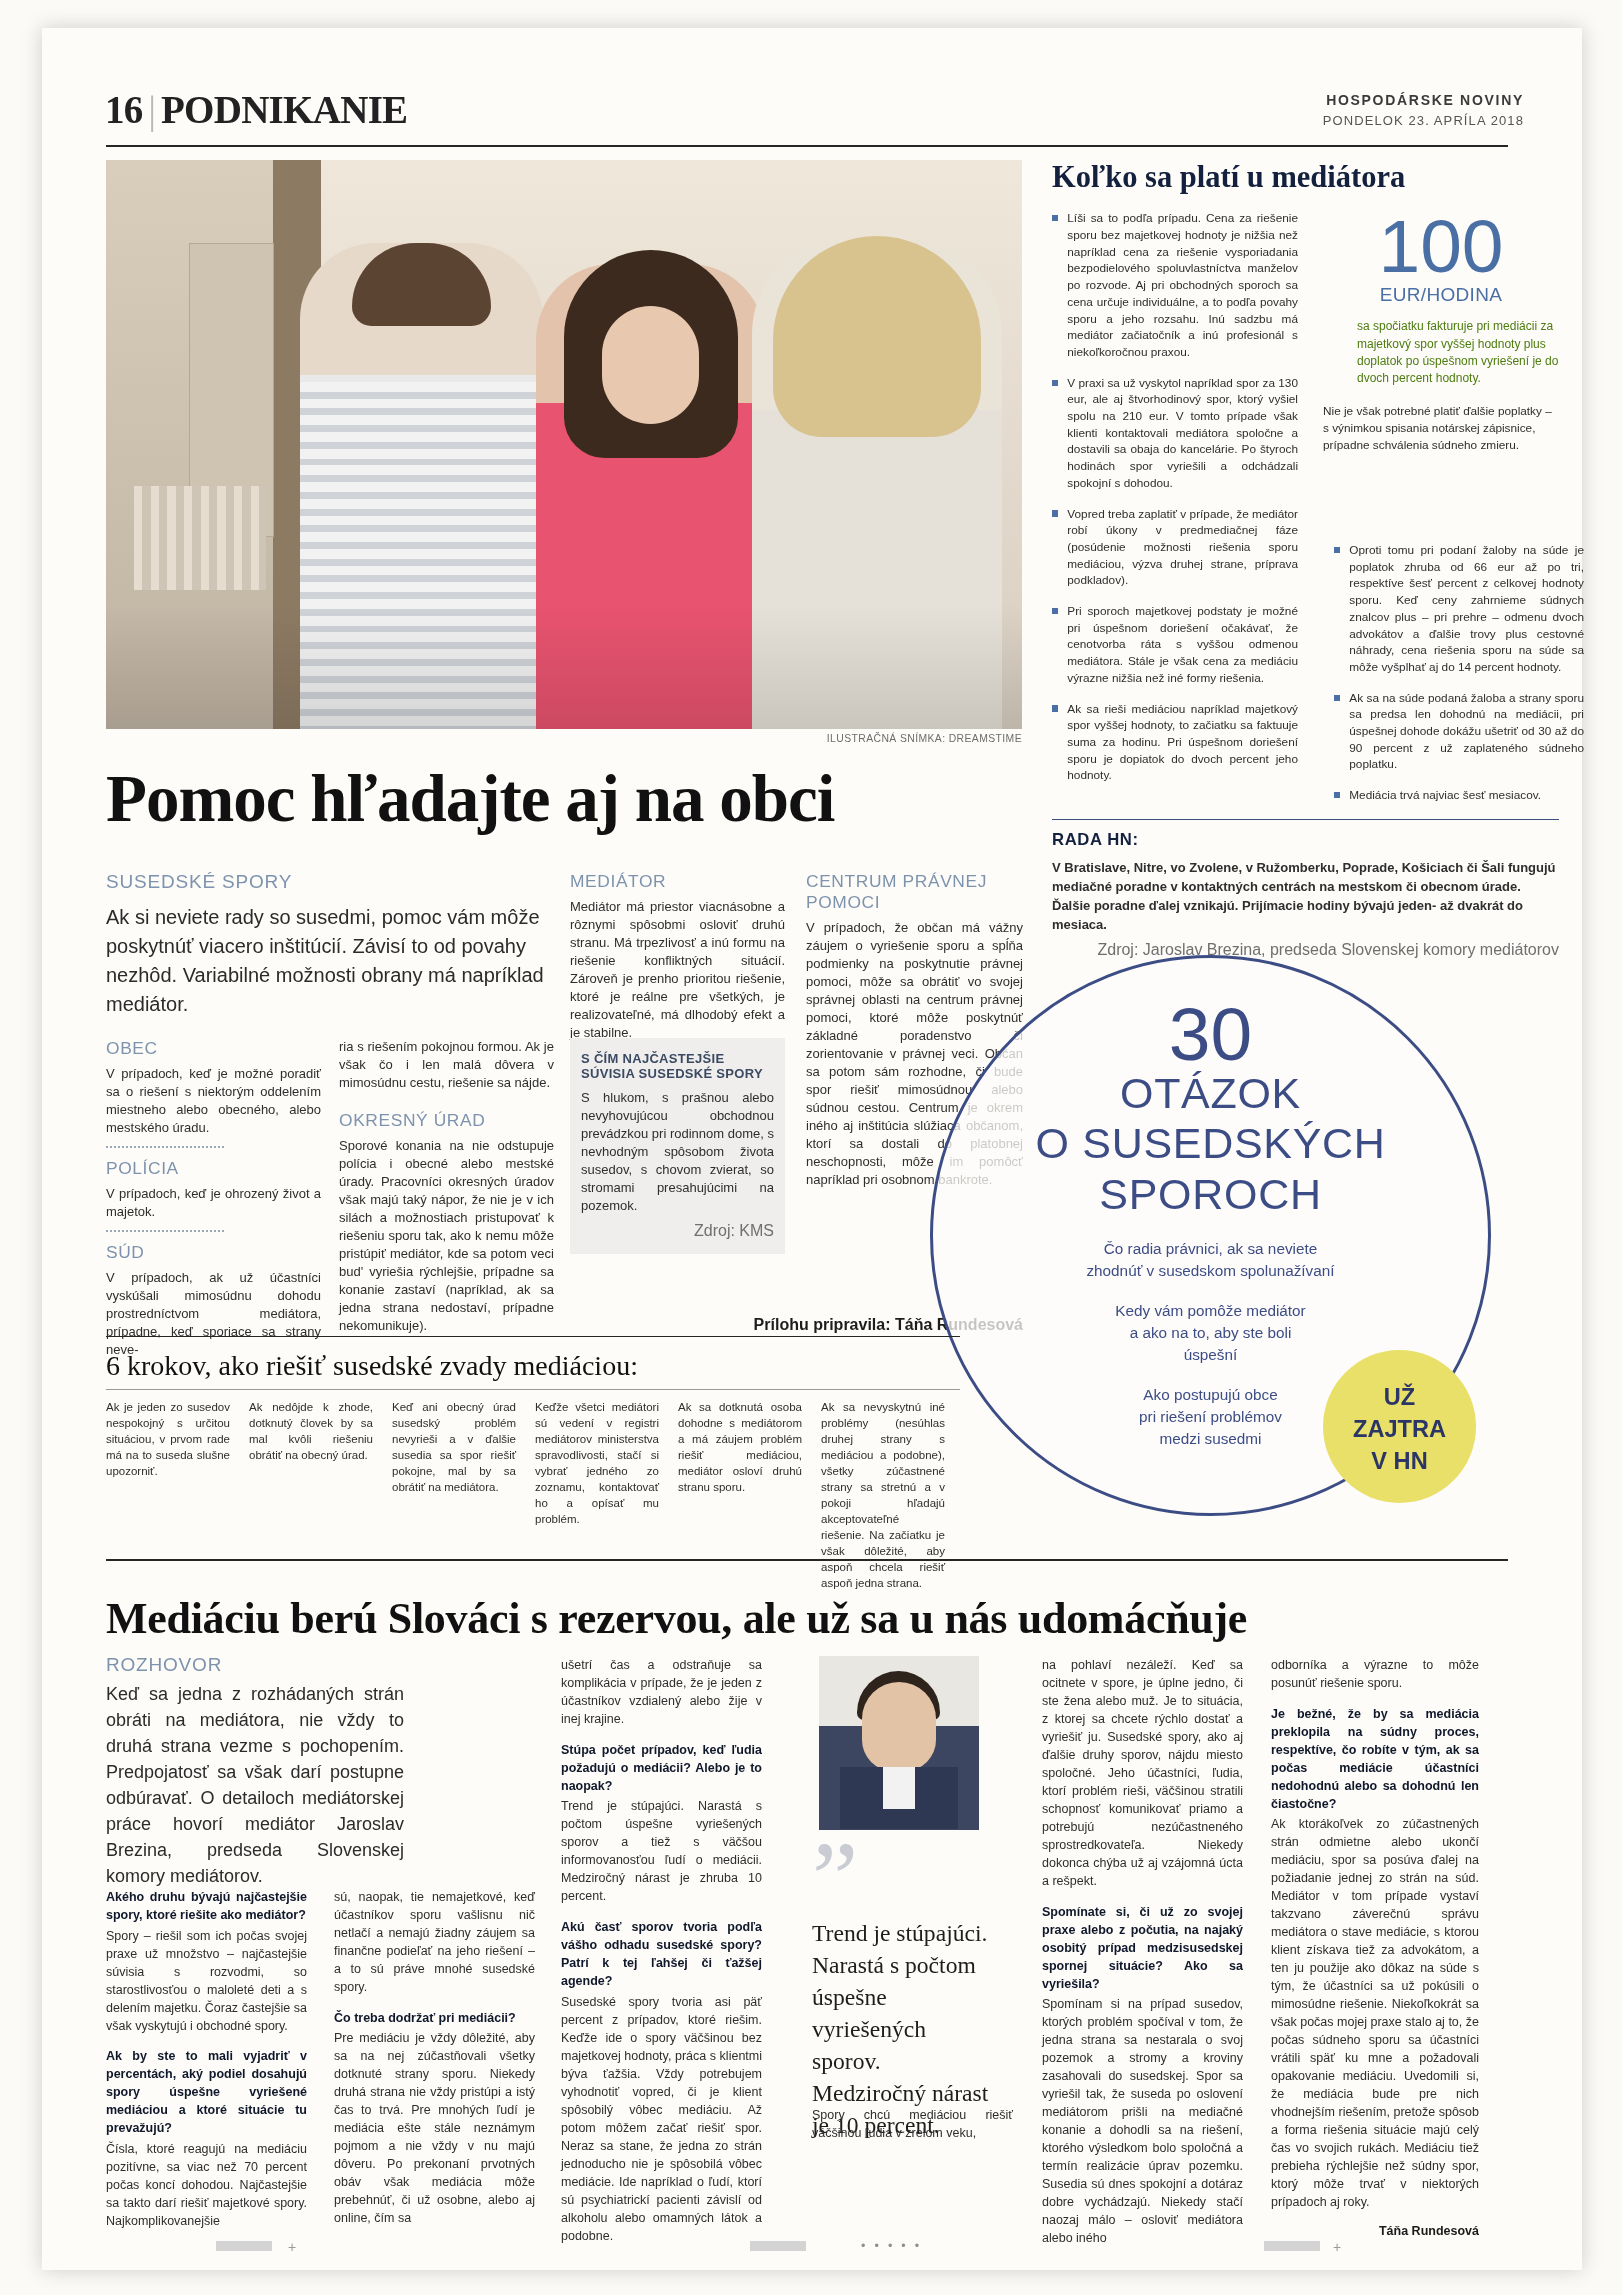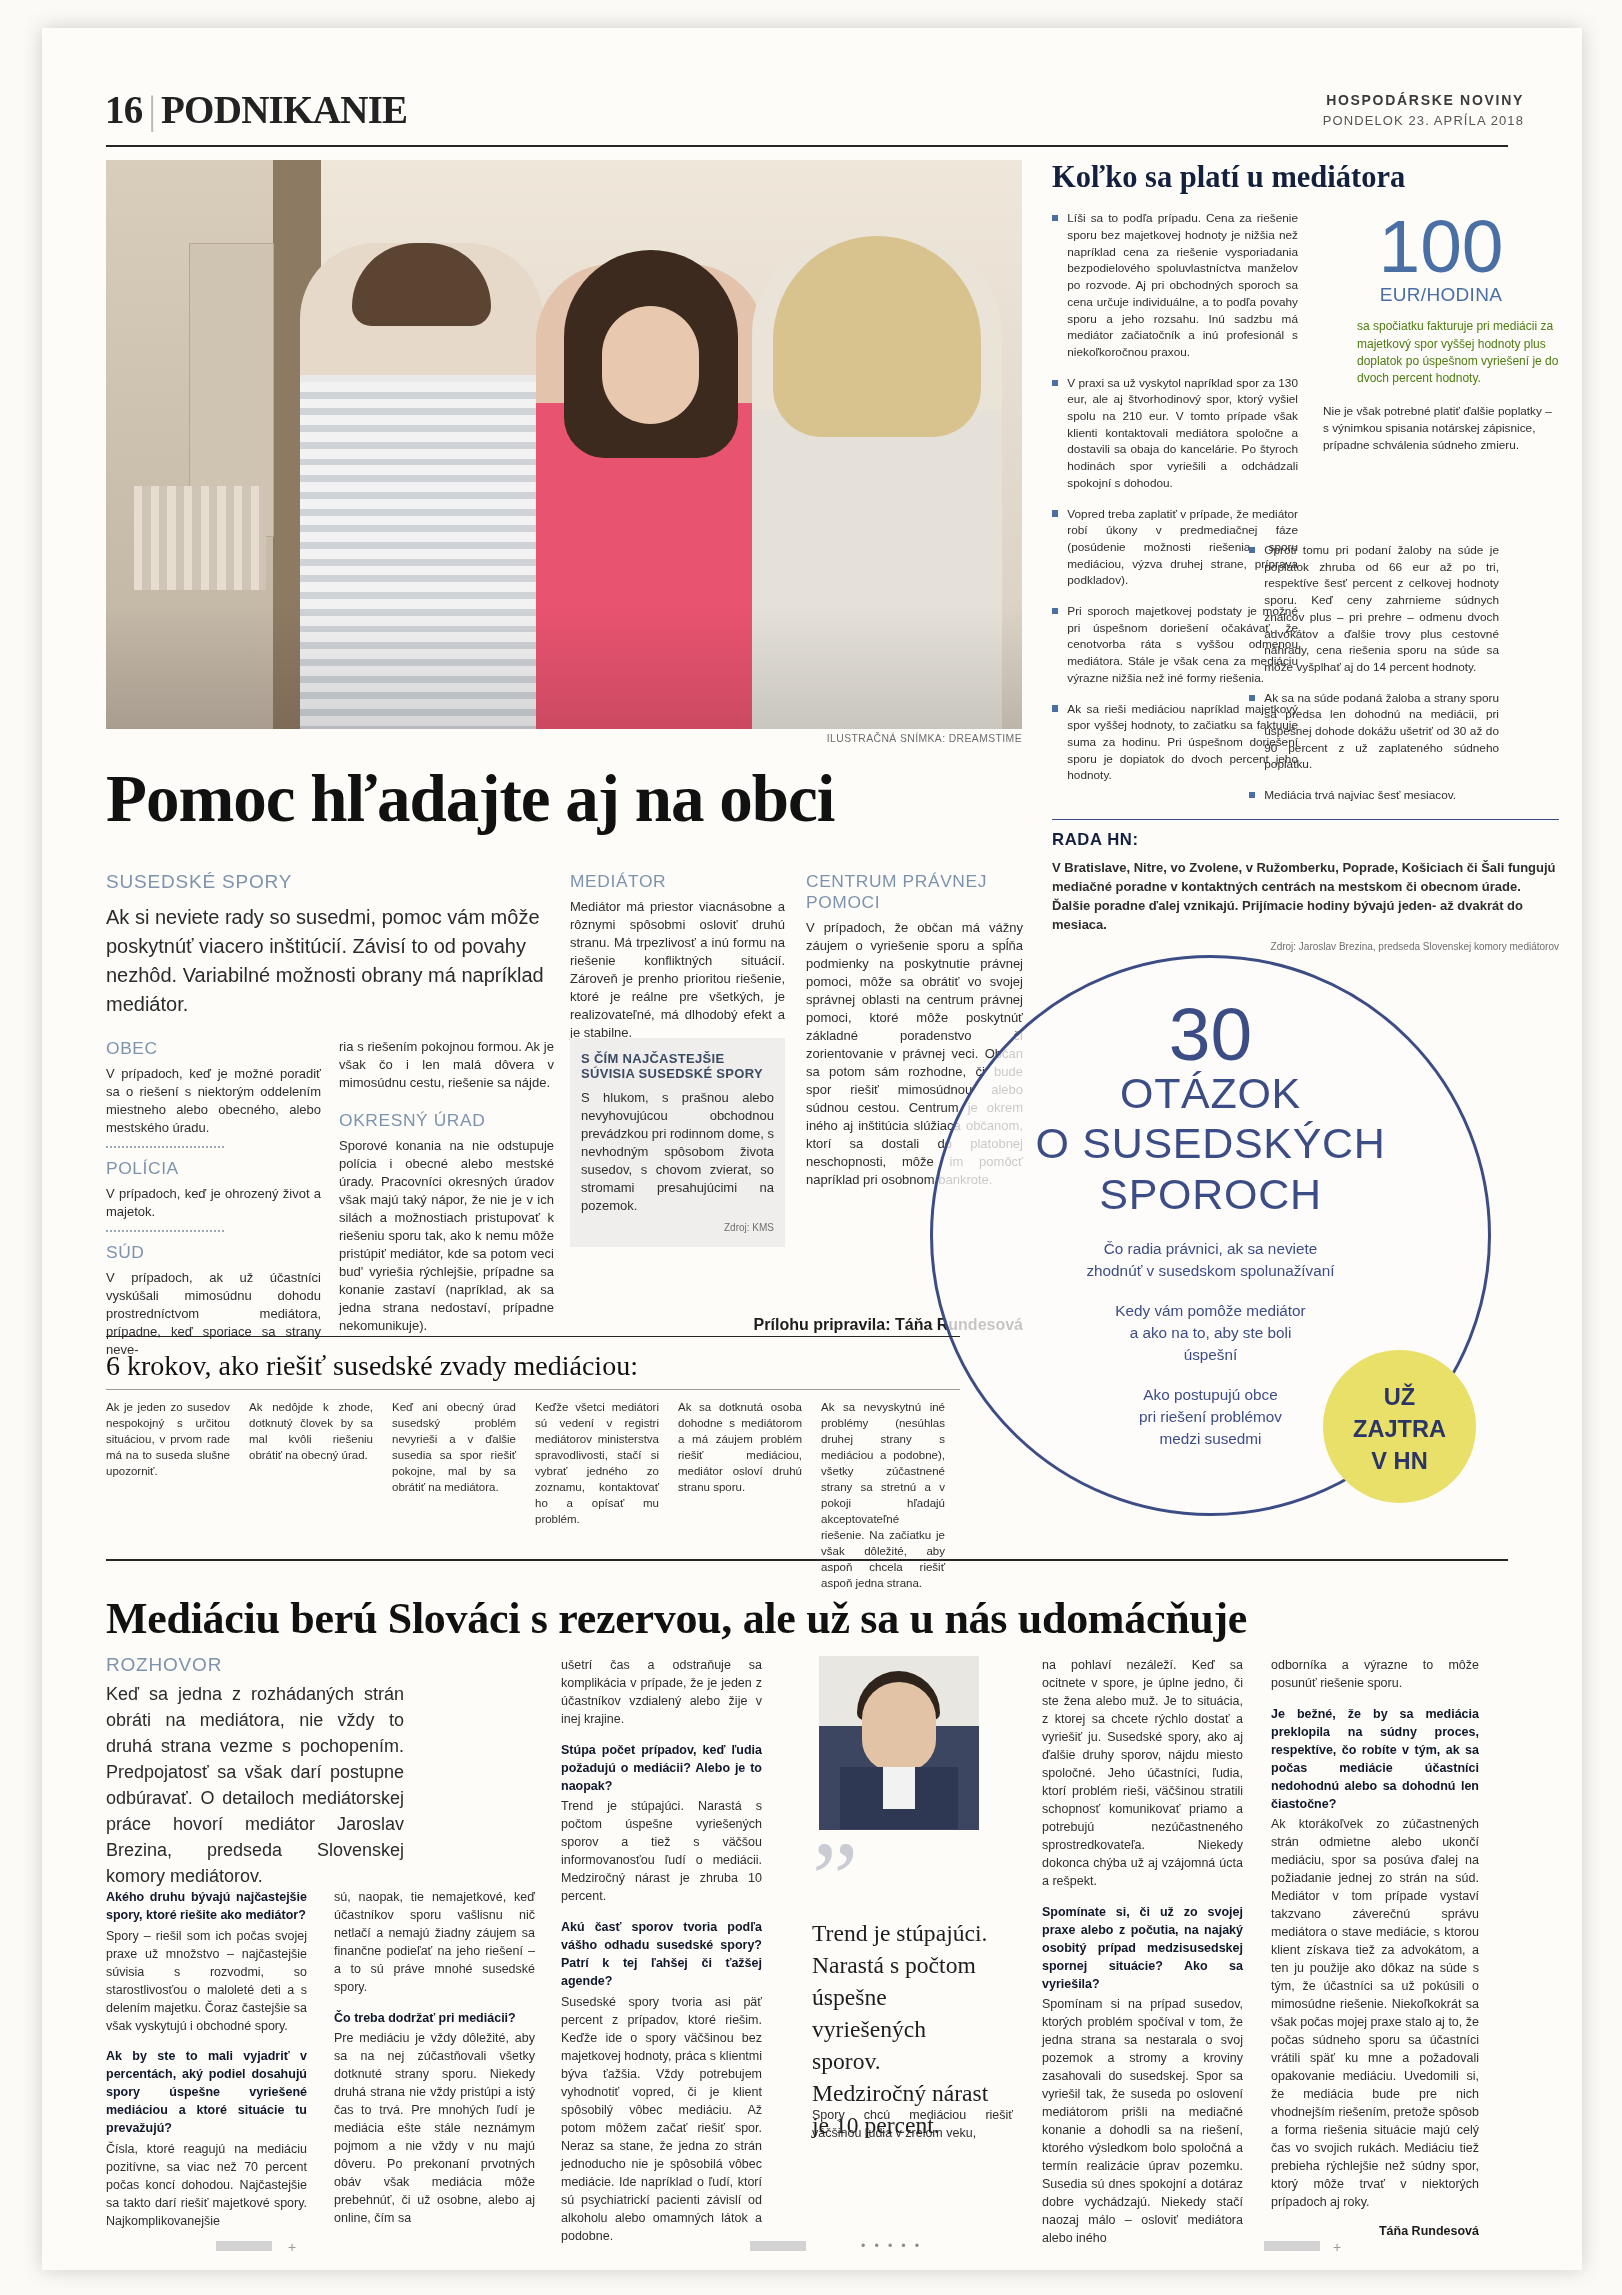--- a/index.html
+++ b/index.html
@@ -99,21 +99,21 @@
   }
   .colA{position:absolute;left:64px;top:843px;width:444px;}
   .colA2{position:absolute;left:64px;top:1010px;width:215px;}
   .colA3{position:absolute;left:297px;top:1010px;width:215px;}
   .colB{position:absolute;left:528px;top:843px;width:215px;}
   .colC{position:absolute;left:764px;top:843px;width:217px;}
   .boxgrey{
     position:absolute;left:528px;top:1010px;width:215px;
     background:#efeeec;padding:12.5px 11px 14px 11px;box-sizing:border-box;
   }
-  .srcline{font-family:"Liberation Sans",sans-serif;font-size:10px;color:#6f6f6f;text-align:right;margin-top:7px;}
+  .srcline{font-family:"Liberation Sans",sans-serif;font-size:16px;color:#6f6f6f;text-align:right;margin-top:7px;}
   .byline{font-family:"Liberation Sans",sans-serif;font-size:16px;color:#1d1d1d;font-weight:bold;text-align:right;}
 
   
   .rail{position:absolute;left:1010px;top:132px;width:507px;}
   .rail-title{
     font-family:"Liberation Serif",serif;font-weight:bold;font-size:30.5px;color:#13213f;
     margin:0 0 15.3px 0;
   }
   .bullets{width:246px;float:left;}
   .bullet{position:relative;padding-left:15.3px;margin-bottom:14px;}
@@ -298,21 +298,21 @@
             <p>Ak sa rieši mediáciou napríklad majetkový spor vyššej hodnoty, to začiatku sa faktuuje suma za hodinu. Pri úspešnom doriešení sporu je dopiatok do dvoch percent jeho hodnoty.</p>
           </div>
       </div>
       <div class="price-col">
         <div class="bignum">100</div>
         <div class="bigunit">EUR/HODINA</div>
         <div class="price-note">sa spočiatku fakturuje pri mediácii za majetkový spor vyššej hodnoty plus doplatok po úspešnom vyriešení je do dvoch percent hodnoty.</div>
         <div class="price-sub">Nie je však potrebné platiť ďalšie poplatky – s výnimkou spisania notárskej zápisnice, prípadne schválenia súdneho zmieru.</div>
       </div>
     </div>
-    <div style="position:absolute;left:1207px;top:514px;width:250px;">
+    <div style="position:absolute;left:1292px;top:514px;width:250px;">
       <div class="bullet">
           <p>Oproti tomu pri podaní žaloby na súde je poplatok zhruba od 66 eur až po tri, respektíve šesť percent z celkovej hodnoty sporu. Keď ceny zahrnieme súdnych znalcov plus – pri prehre – odmenu dvoch advokátov a ďalšie trovy plus cestovné náhrady, cena riešenia sporu na súde sa môže vyšplhať aj do 14 percent hodnoty.</p>
         </div>
       <div class="bullet">
           <p>Ak sa na súde podaná žaloba a strany sporu sa predsa len dohodnú na mediácii, pri úspešnej dohode dokážu ušetriť od 30 až do 90 percent z už zaplateného súdneho poplatku.</p>
         </div>
       <div class="bullet">
           <p>Mediácia trvá najviac šesť mesiacov.</p>
         </div>
     </div>

